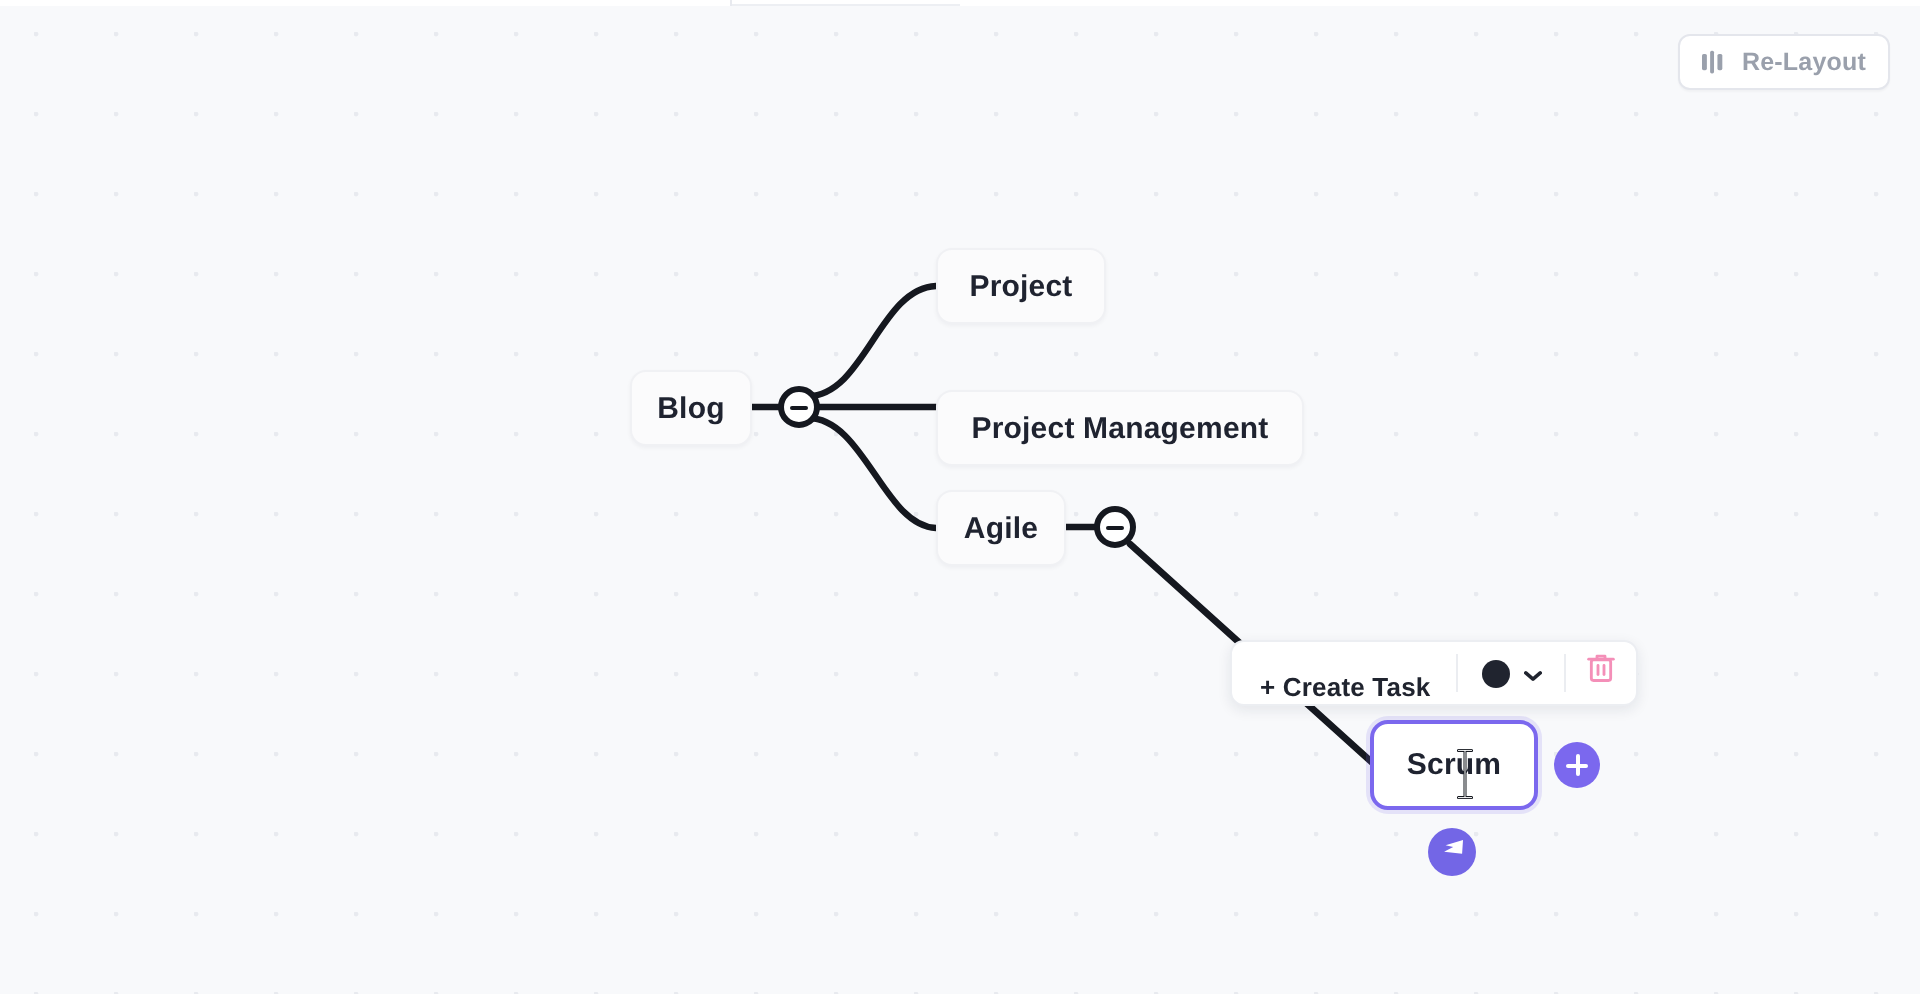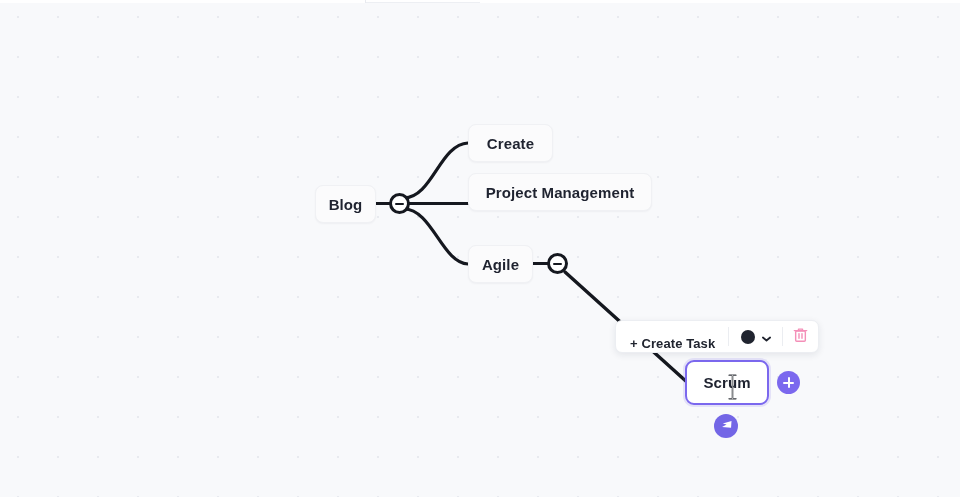--- a/index.html
+++ b/index.html
@@ -106,21 +106,21 @@
     color: #1f2330;
     letter-spacing: .1px;
     white-space: nowrap;
     cursor: pointer;
     box-shadow: 0 1px 2px rgba(25,30,50,.045);
     z-index: 12;
   }
 
   #node-blog        { left: 315px; top: 185px; width: 61px;  height: 38px; }
   #node-product     { left: 468px; top: 124px; width: 85px;  height: 38px; }
-  #node-projectmgmt { left: 468px; top: 173px; width: 184px; height: 38px; }
+  #node-projectmgmt { left: 468px; top: 195px; width: 184px; height: 38px; }
   #node-agile       { left: 468px; top: 245px; width: 65px;  height: 38px; justify-content: center; }
 
   
   #node-scrum {
     position: absolute;
     left: 685px; top: 360px;
     width: 84px; height: 45px;
     display: flex;
     align-items: center;
     justify-content: center;
@@ -272,20 +272,30 @@
 <div id="canvas"></div>
 
 <div id="top-edge-bar">
   <div id="top-edge-bar-left"></div>
   <div id="top-edge-bar-right"></div>
 </div>
 
 <div id="top-actions">
 
 
+  <div class="top-btn">
+    <span>
+      <svg width="13" height="12" viewBox="0 0 16 14" fill="#9aa0ac">
+        <rect x="0" y="2" width="3" height="10" rx="1"></rect>
+        <rect x="5" y="0" width="2.4" height="14" rx="1"></rect>
+        <rect x="9.5" y="2" width="3" height="10" rx="1"></rect>
+      </svg>
+    </span>
+    <span>Re-Layout</span>
+  </div>
 
 </div>
 
 <svg id="links">
 
   <path d="M 404 198 C 432 198 440 144 468 143" fill="none" stroke="#15181f" stroke-width="3.2" stroke-linecap="round"></path>
 
   <path d="M 404 203.5 L 468 203.5" fill="none" stroke="#15181f" stroke-width="3.2" stroke-linecap="round"></path>
 
   <path d="M 404 209 C 432 209 442 263 468 264" fill="none" stroke="#15181f" stroke-width="3.2" stroke-linecap="round"></path>
@@ -295,21 +305,21 @@
   <path d="M 533 263.5 L 548 263.5" fill="none" stroke="#15181f" stroke-width="3.2" stroke-linecap="round"></path>
 
   <path d="M 565 272 L 688 383" fill="none" stroke="#15181f" stroke-width="3.4" stroke-linecap="round"></path>
 </svg>
 
 <div class="node" id="node-blog">
   <span>Blog</span>
 </div>
 
 <div class="node" id="node-product">
-  <span>Create</span>
+  <span>Project</span>
 </div>
 
 <div class="node" id="node-projectmgmt">
   <span>Project Management</span>
 </div>
 
 <div class="node" id="node-agile">
   <span>Agile</span>
 </div>
 

